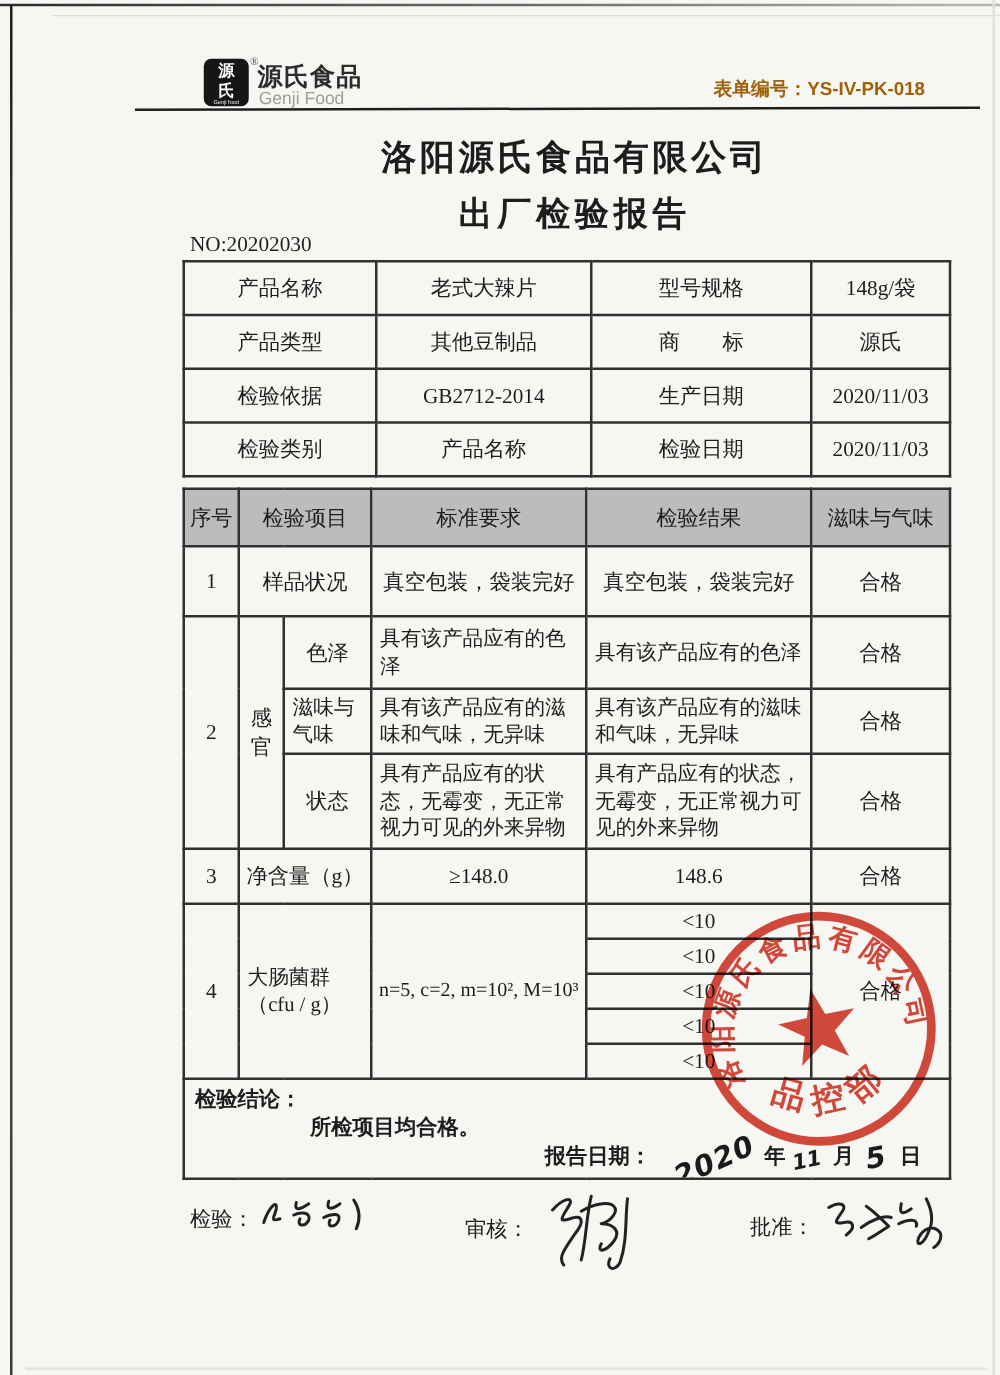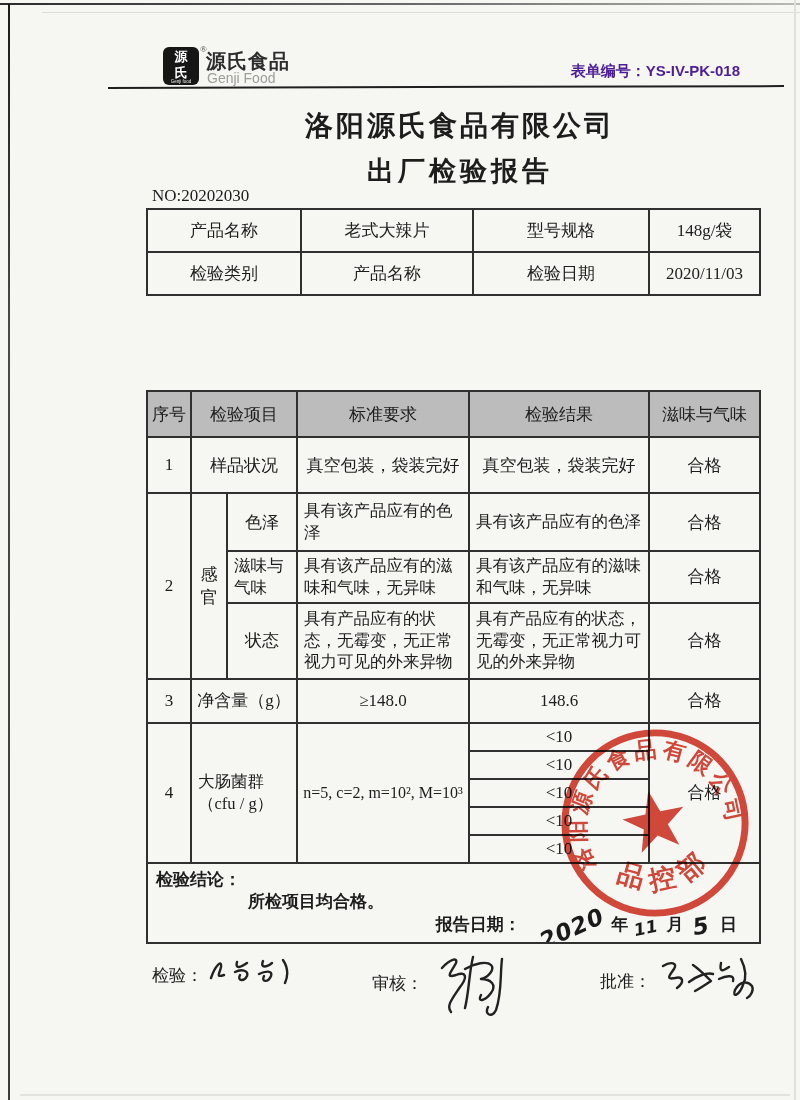--- a/index.html
+++ b/index.html
@@ -21,21 +21,21 @@
   .logo-box{position:absolute;left:163px;top:47px;width:36px;height:38px;background:#161616;
     border-radius:6px;color:#fff;text-align:center;
     font-family:"Liberation Sans","DejaVu Sans",sans-serif;}
   .logo-box .c{display:block;font-size:13px;font-weight:bold;line-height:13px;margin-top:3px;}
   .logo-box .cap{display:block;font-size:4.5px;line-height:6px;color:#eee;}
   .reg{position:absolute;left:200px;top:44px;font-size:9px;color:#444;}
   .brand-cn{position:absolute;left:206px;top:48px;font-size:20px;font-weight:bold;color:#2d2d2d;
     font-family:"Liberation Sans","DejaVu Sans",sans-serif;letter-spacing:1px;}
   .brand-en{position:absolute;left:207px;top:70px;font-size:14px;color:#9d9d9b;
     font-family:"Liberation Sans","DejaVu Sans",sans-serif;}
-  .form-no{position:absolute;right:60px;top:62px;font-size:15px;font-weight:bold;color:#4c1d95;
+  .form-no{position:absolute;right:60px;top:62px;font-size:15px;font-weight:bold;color:#a16207;
     font-family:"Liberation Sans","DejaVu Sans",sans-serif;}
   .head-rule{position:absolute;left:108px;top:86px;width:676px;height:2px;background:#1f1f1f;
     transform:rotate(-0.15deg);}
 
   .title1{position:absolute;left:0;top:107px;width:920px;text-align:center;
     font-size:28px;font-weight:bold;letter-spacing:3px;}
   .title2{position:absolute;left:0;top:153px;width:920px;text-align:center;
     font-size:27px;font-weight:bold;letter-spacing:4px;}
   .report-no{position:absolute;left:152px;top:186px;font-size:17px;}
 
@@ -103,20 +103,32 @@
         <col style="width:111px">
       </colgroup>
     <tbody>
         <tr>
       <td>产品名称</td>
       <td>老式大辣片</td>
       <td>型号规格</td>
       <td>148g/袋</td>
     </tr>
     <tr>
+      <td>产品类型</td>
+      <td>其他豆制品</td>
+      <td>商　　标</td>
+      <td>源氏</td>
+    </tr>
+    <tr>
+      <td>检验依据</td>
+      <td>GB2712-2014</td>
+      <td>生产日期</td>
+      <td>2020/11/03</td>
+    </tr>
+    <tr>
       <td>检验类别</td>
       <td>产品名称</td>
       <td>检验日期</td>
       <td>2020/11/03</td>
     </tr>
   </tbody>
     </table>
 
   <table id="resultTable">
     <colgroup>

